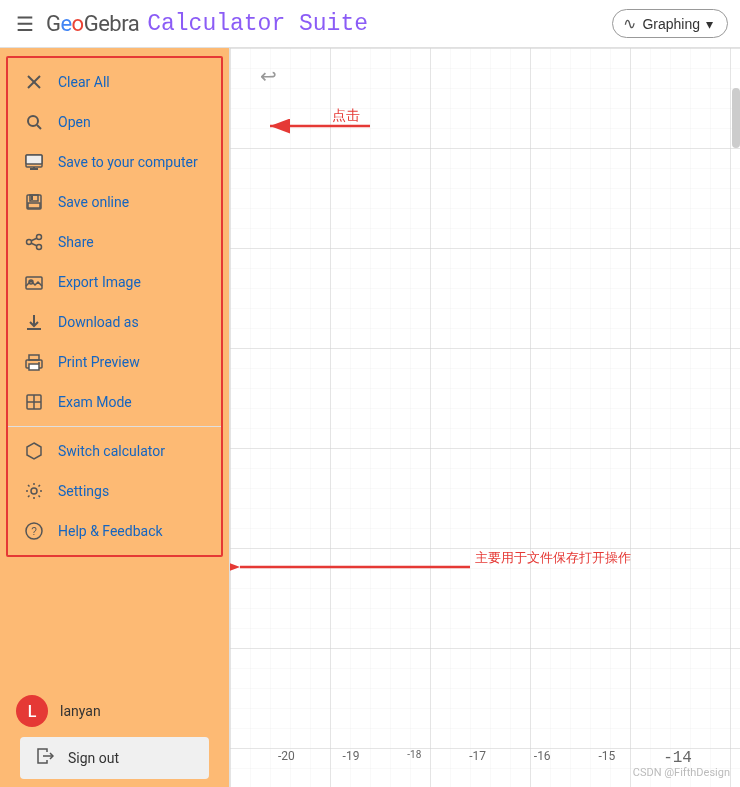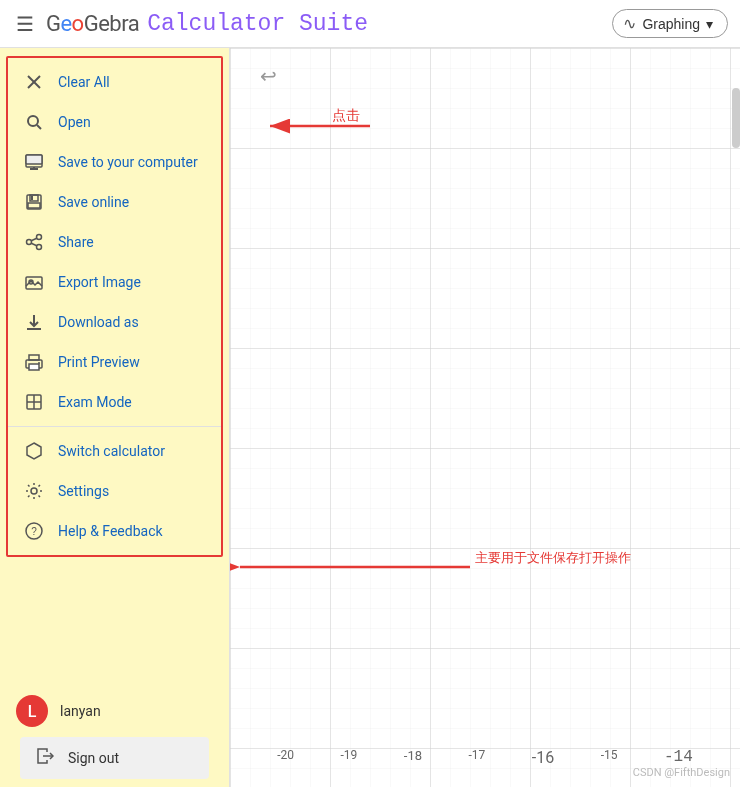--- a/index.html
+++ b/index.html
@@ -67,21 +67,21 @@
     
     .main-layout {
       display: flex;
       height: calc(787px - 48px);
     }
 
     
     .sidebar {
       width: 230px;
       min-width: 230px;
-      background: #fef9c3;
+      background: #fdba74;
       border-right: 1px solid #e0e0e0;
       display: flex;
       flex-direction: column;
       position: relative;
       z-index: 5;
     }
 
     
     .menu-box {
       border: 2px solid #e53935;
@@ -391,23 +391,23 @@
         </pattern>
       </defs>
       <rect width="100%" height="100%" fill="url(#grid)"></rect>
 
       <text x="30" y="35" font-size="20" fill="#999">↩</text>
     </svg>
 
     <div style="position:absolute; bottom:20px; left:0; right:0; display:flex; justify-content:space-around; padding: 0 24px;">
       <span style="font-size:12px;color:#666;">-20</span>
       <span style="font-size:12px;color:#666;">-19</span>
-      <span style="font-size:13px;color:#666;">-18</span>
+      <span style="font-size:10px;color:#666;">-18</span>
       <span style="font-size:12px;color:#666;">-17</span>
-      <span style="font-size:16px;color:#666;">-16</span>
+      <span style="font-size:12px;color:#666;">-16</span>
       <span style="font-size:12px;color:#666;">-15</span>
       <span style="font-size:16px;color:#666;font-family:Liberation Mono, monospace;">-14</span>
     </div>
 
     <div class="scrollbar-right"></div>
 
     <div style="position:absolute; top:58px; left:30px; z-index:30;">
       
       <svg width="120" height="40">
         <defs>

